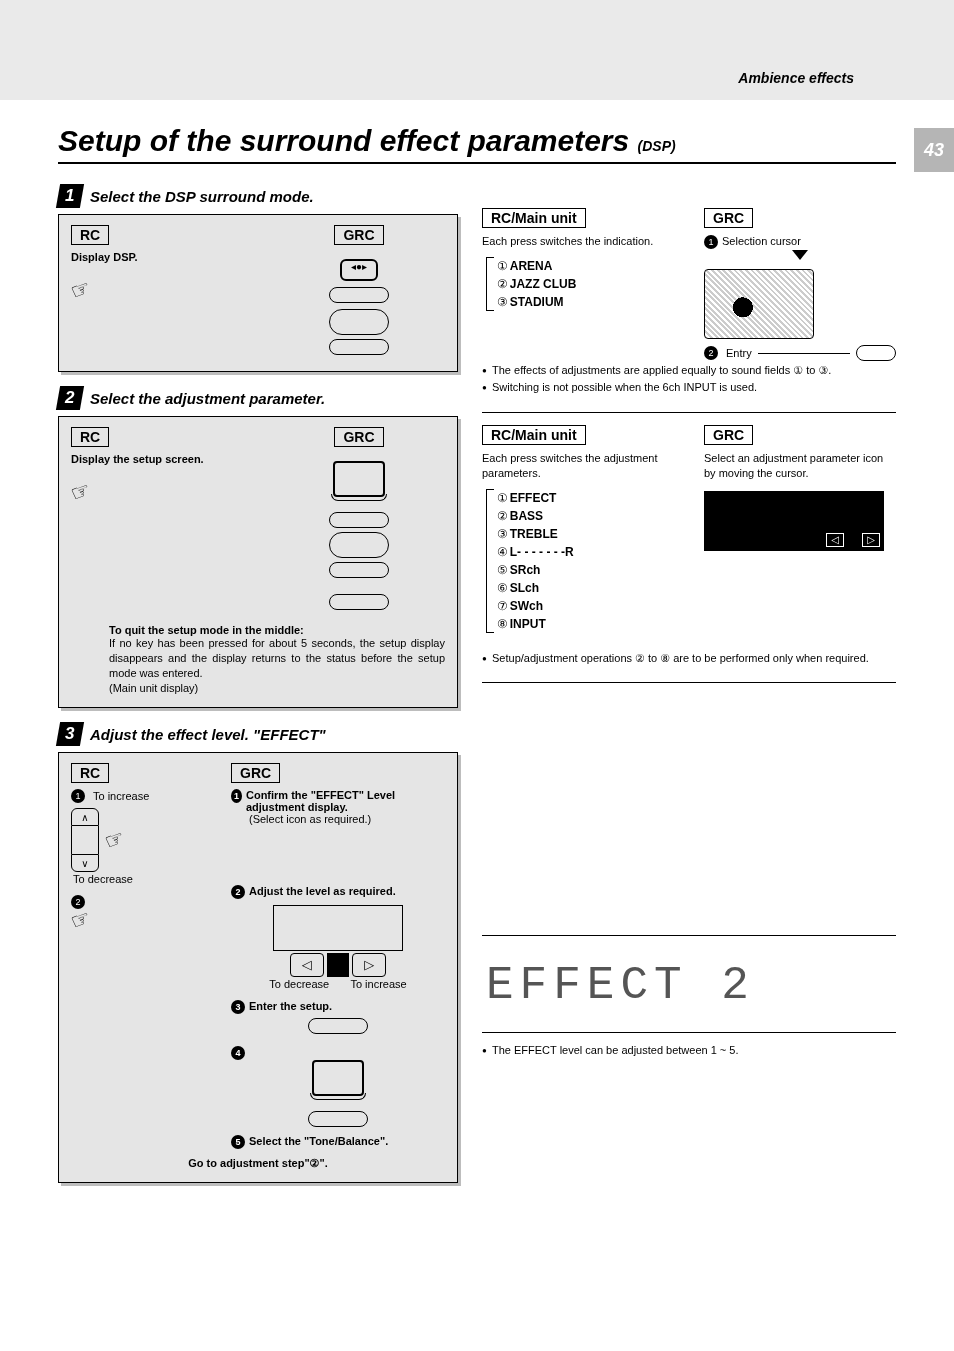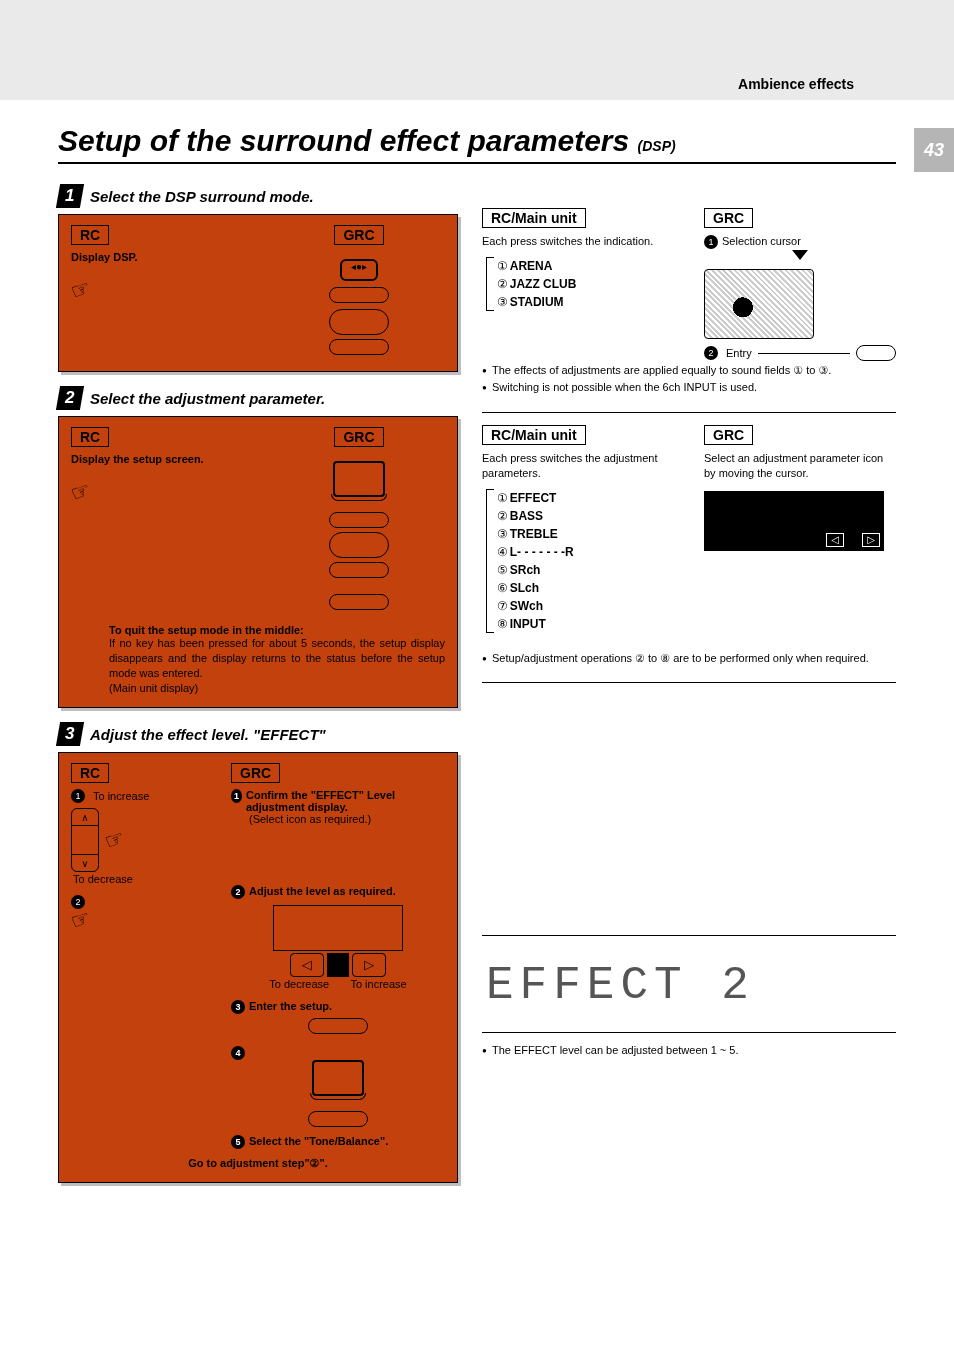--- a/index.html
+++ b/index.html
@@ -13,22 +13,22 @@
   }
   .page {
     background: #fff;
     min-height: 1351px;
     padding: 0;
     position: relative;
   }
   .top-pad { height: 70px; background:#eaeaea;}
   .gray-bar { height: 30px; background:#eaeaea; position:relative;}
   .breadcrumb {
-    position:absolute; right:100px; top:6px;
-    font-weight:bold; font-size:14px;
+    position:absolute; right:100px; top:0;
+    font-style: italic; font-weight:bold; font-size:14px;
   }
   .content {
     background:#fff;
     padding: 0 58px 40px 58px;
     position: relative;
   }
   .pagenum-tab {
     position:absolute;
     right:0; top:28px;
     width:40px; height:44px;
@@ -63,21 +63,21 @@
   .step-heading {
     font-style:italic; font-weight:bold; font-size:15px;
     display:flex; align-items:center;
     margin: 6px 0 6px 0;
   }
   .box {
     border:1px solid #000;
     padding: 10px 12px 12px 12px;
     margin-bottom: 14px;
     box-shadow: 3px 3px 0 #bdbdbd;
-    background:#c2410c;
+    background:#e5e5e5;
   }
   .rc-grc-row { display:flex; gap: 30px; }
   .rc-col { flex:1; }
   .tag {
     border:1px solid #000;
     display:inline-block;
     padding:1px 8px;
     font-weight:bold; font-size:14px;
     margin-bottom:6px;
   }

